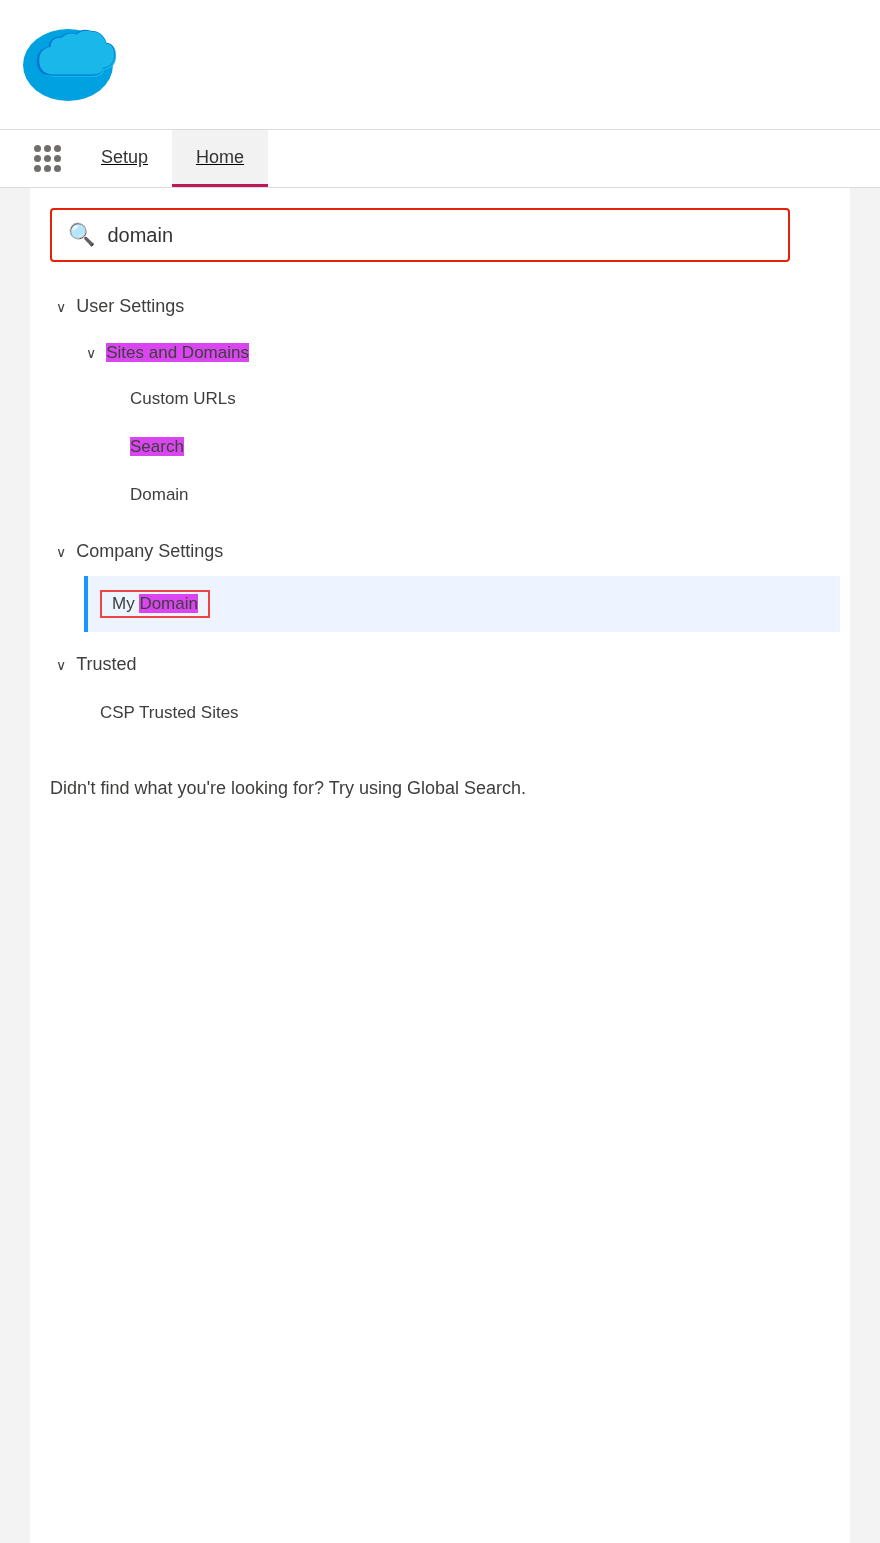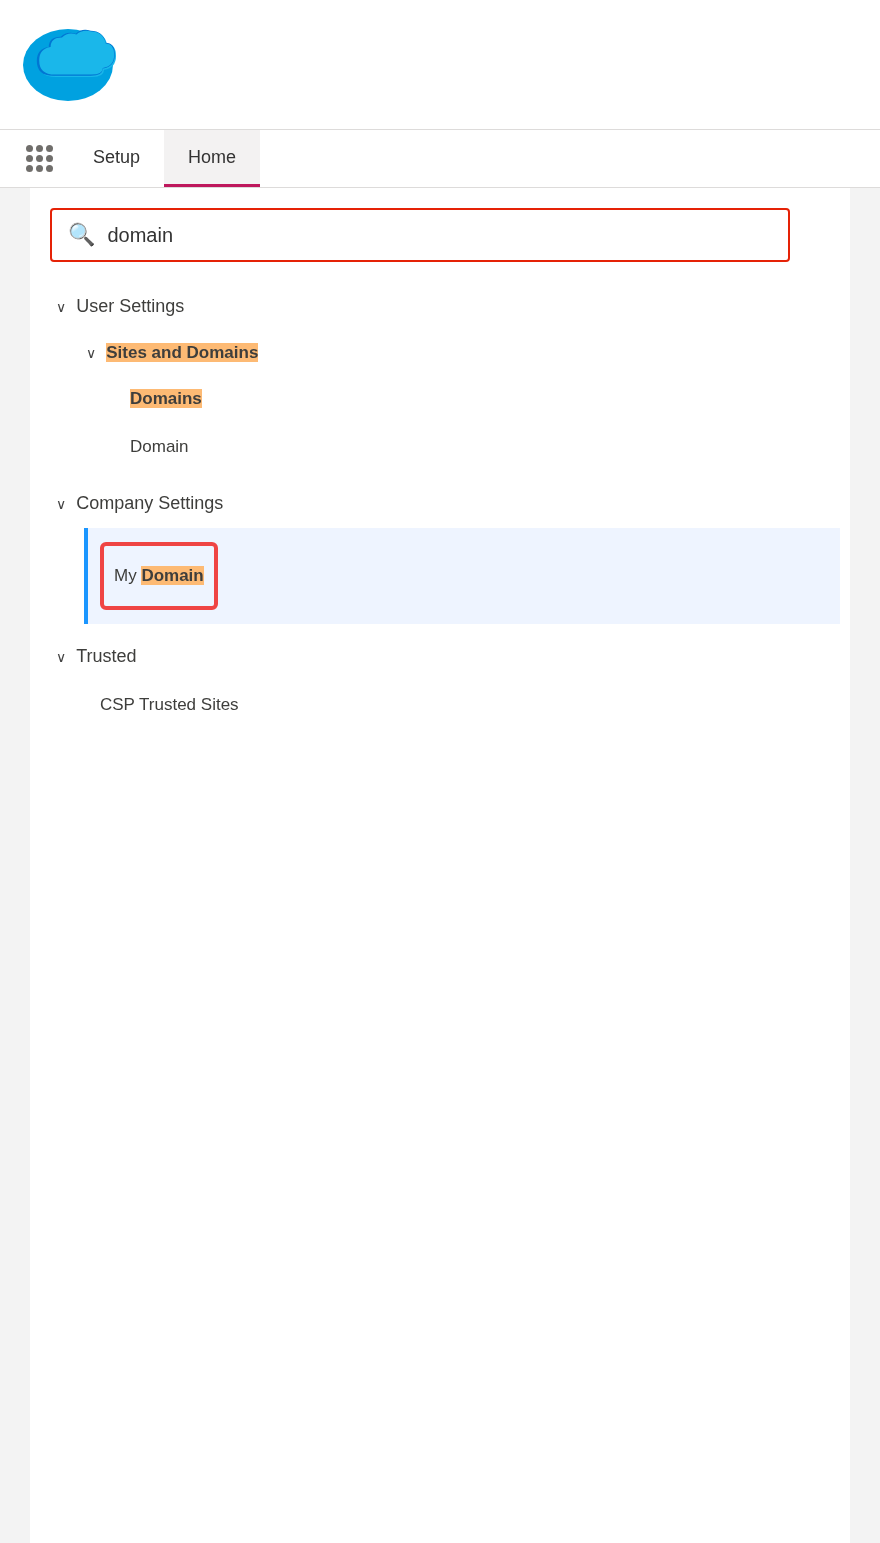--- a/index.html
+++ b/index.html
@@ -31,21 +31,22 @@
       height: 90px;
     }
 
     
     .navbar {
       background: #ffffff;
       height: 58px;
       display: flex;
       align-items: stretch;
       border-bottom: 1px solid #dddbda;
-      padding: 0 10px;
+      padding: 0 18px;
+      text-decoration: underline;
     }
 
     .nav-dots {
       display: flex;
       align-items: center;
       padding: 0 16px;
       cursor: pointer;
     }
 
     .dots-grid {
@@ -163,22 +164,21 @@
       cursor: pointer;
     }
 
     .subgroup-label {
       font-size: 17px;
       color: #3e3e3c;
       font-weight: 500;
     }
 
     .highlight {
-      background: #fdba74;
-      font-weight: bold;
+      background: #d946ef;
     }
 
     .tree-items {
       padding-left: 44px;
     }
 
     .tree-item {
       padding: 14px 10px 14px 16px;
       font-size: 17px;
       color: #3e3e3c;
@@ -196,23 +196,23 @@
       position: absolute;
       left: 0;
       top: 0;
       bottom: 0;
       width: 4px;
       background: #1b96ff;
     }
 
     .active-box {
       display: inline-block;
-      border: 4px solid #ef4444;
-      padding: 20px 10px;
-      border-radius: 6px;
+      border: 2px solid #ef4444;
+      padding: 2px 10px;
+      border-radius: 0;
     }
 
     
     .company-settings-items {
       padding-left: 44px;
     }
 
     
     .security-items {
       padding-left: 44px;
@@ -275,21 +275,22 @@
         <span class="group-label">User Settings</span>
       </div>
 
       <div class="tree-subgroup">
         <div class="tree-subgroup-header">
           <span class="chevron">∨</span>
           <span class="subgroup-label"><span class="highlight">Sites and Domains</span></span>
         </div>
 
         <div class="tree-items">
-          <div class="tree-item"><span class="highlight">Domains</span></div>
+          <div class="tree-item">Custom URLs</div>
+          <div class="tree-item"><span class="highlight">Search</span></div>
           <div class="tree-item">Domain</div>
         </div>
       </div>
     </div>
 
     <div class="tree-group">
       <div class="tree-group-header">
         <span class="chevron">∨</span>
         <span class="group-label">Company Settings</span>
       </div>
@@ -309,14 +310,15 @@
         <span class="group-label">Trusted</span>
       </div>
 
       <div class="security-items">
         <div class="tree-item">CSP Trusted Sites</div>
       </div>
     </div>
 
   </div>
 
+  <div class="footer-text">Didn't find what you're looking for? Try using Global Search.</div>
 
 </div>
 
 </body></html>

